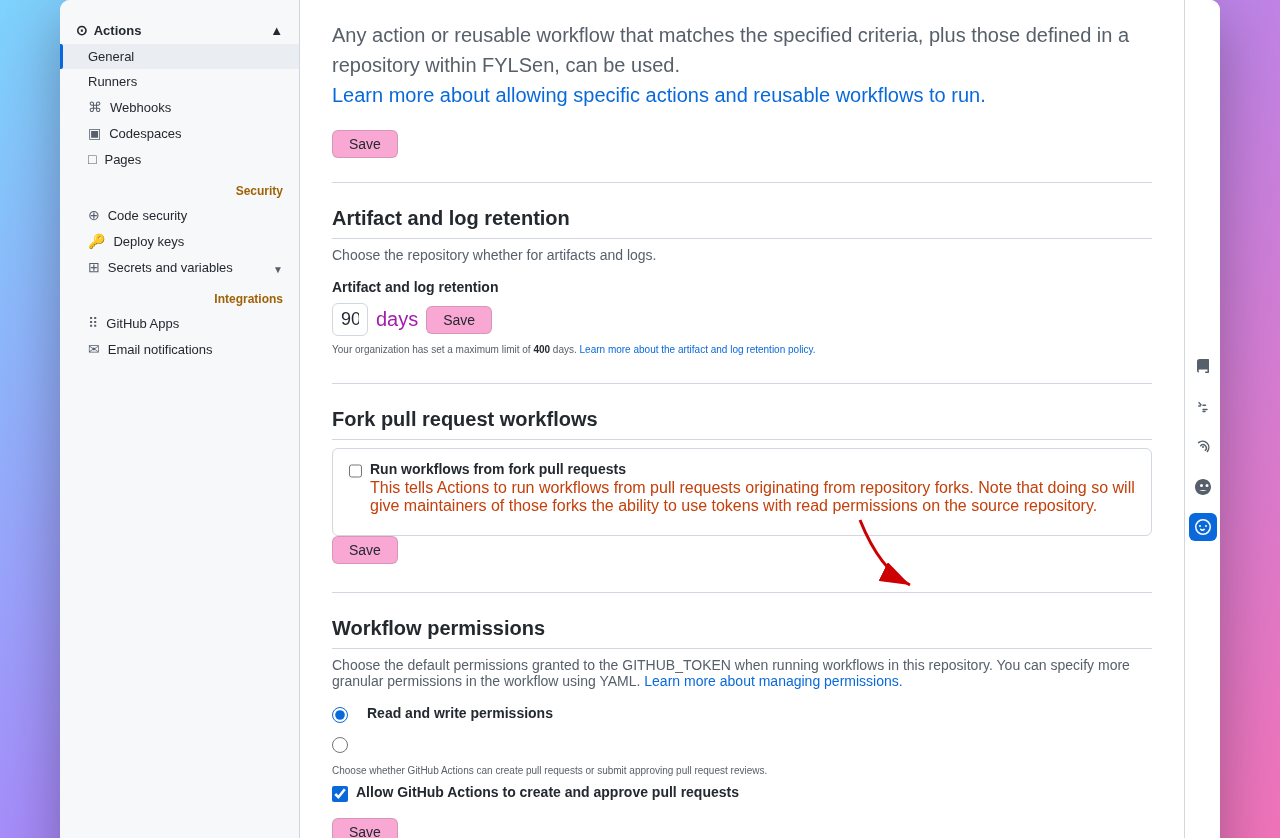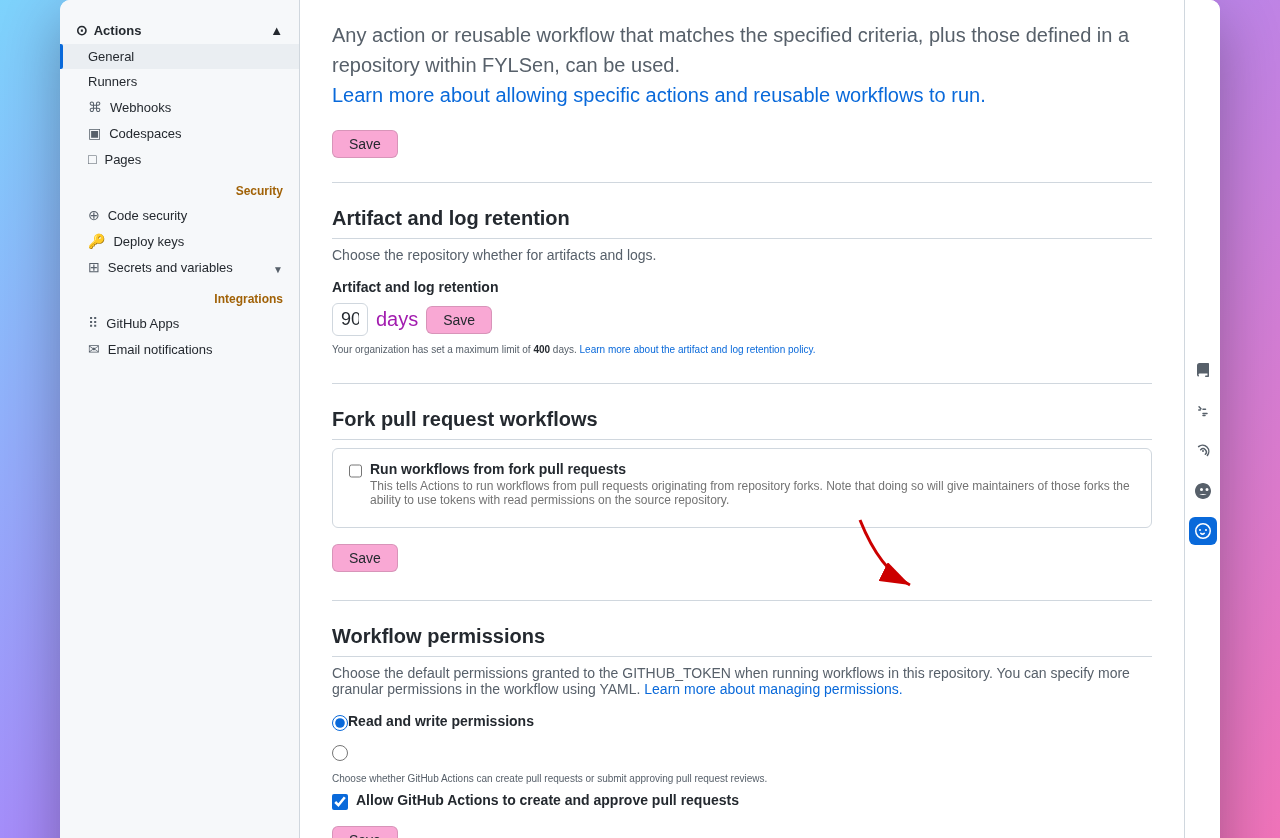--- a/index.html
+++ b/index.html
@@ -157,38 +157,37 @@
     .radio-row input[type="radio"] {
       margin-top: 2px;
       cursor: pointer;
       accent-color: #0969da;
       width: 16px;
       height: 16px;
     }
     .radio-row {
       display: flex;
       align-items: flex-start;
-      gap: 0;
+      gap: 19px;
       margin-bottom: 12px;
     }
     .check-label {
       font-size: 14px;
       font-weight: 600;
       color: #24292f;
     }
     .check-desc {
-      font-size: 12px;
-      color: #737373;
+      font-size: 16px;
+      color: #c2410c;
       margin-top: 2px;
     }
     .fork-section {
       border: 1px solid #d0d7de;
       border-radius: 6px;
       padding: 12px 16px;
-      margin-bottom: 16px;
     }
     
     .right-icons {
       display: flex;
       flex-direction: column;
       align-items: center;
       justify-content: center;
       gap: 12px;
       padding: 8px 4px;
       background: #ffffff;

